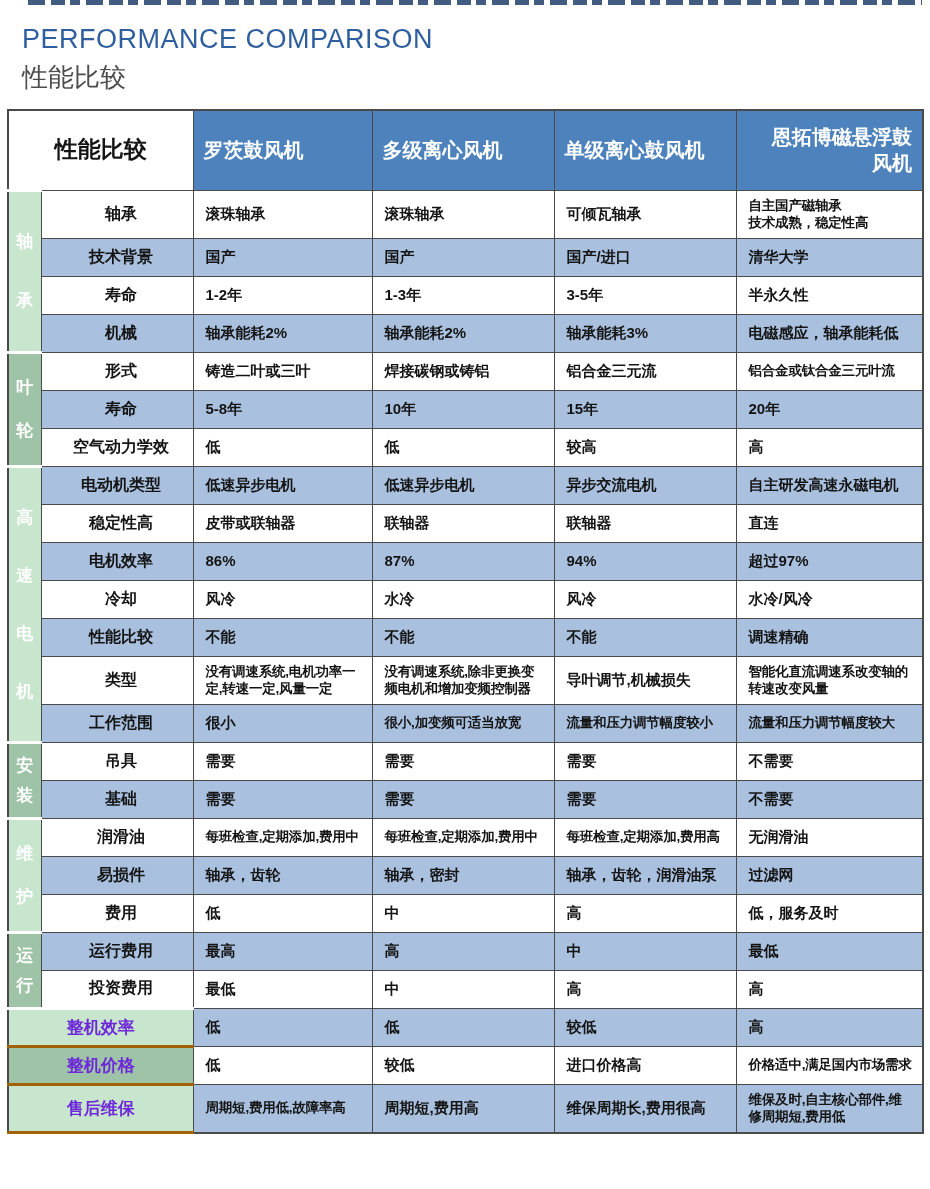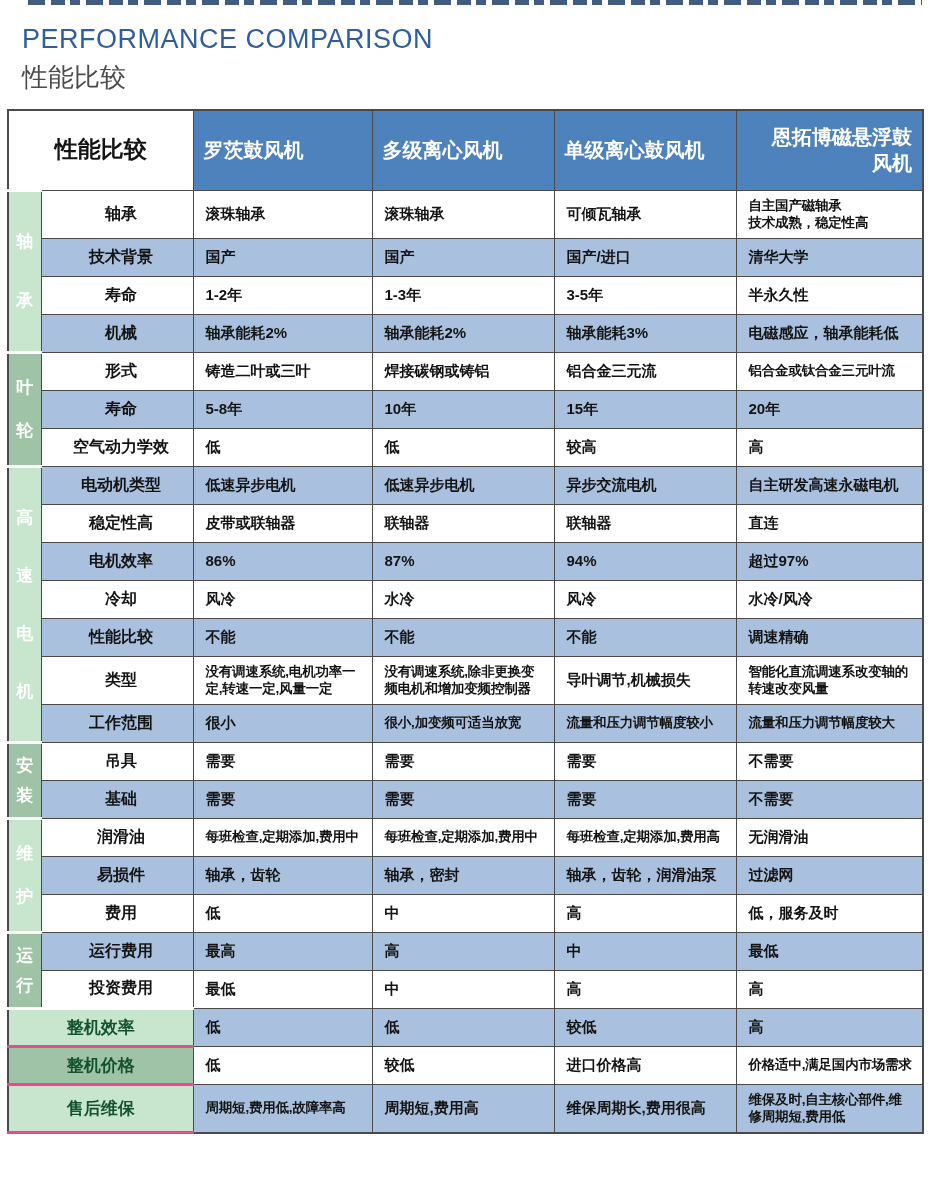--- a/index.html
+++ b/index.html
@@ -78,22 +78,22 @@
     border-top:3px solid #fff;border-bottom:3px solid #fff;
     padding:0;
   }
   td.group-cell .vstack{
     position:absolute;top:0;bottom:0;left:0;right:0;
     display:flex;flex-direction:column;
     align-items:center;justify-content:space-evenly;
     color:#fff;font-size:17px;font-weight:700;line-height:1;
   }
   td.summary-label{
-    border-top:3px solid #fff;border-bottom:3px solid #ec4899;
-    color:#14532d;font-size:17px;font-weight:700;text-align:center;
+    border-top:3px solid #fff;border-bottom:3px solid #a16207;
+    color:#6d28d9;font-size:17px;font-weight:700;text-align:center;
     padding:6px 16px;
   }
   .tone-light{background:var(--green-light);}
   .tone-dark{background:var(--green-dark);}
 </style>
 </head>
 <body>
 
 <div class="top-clip"></div>
 

